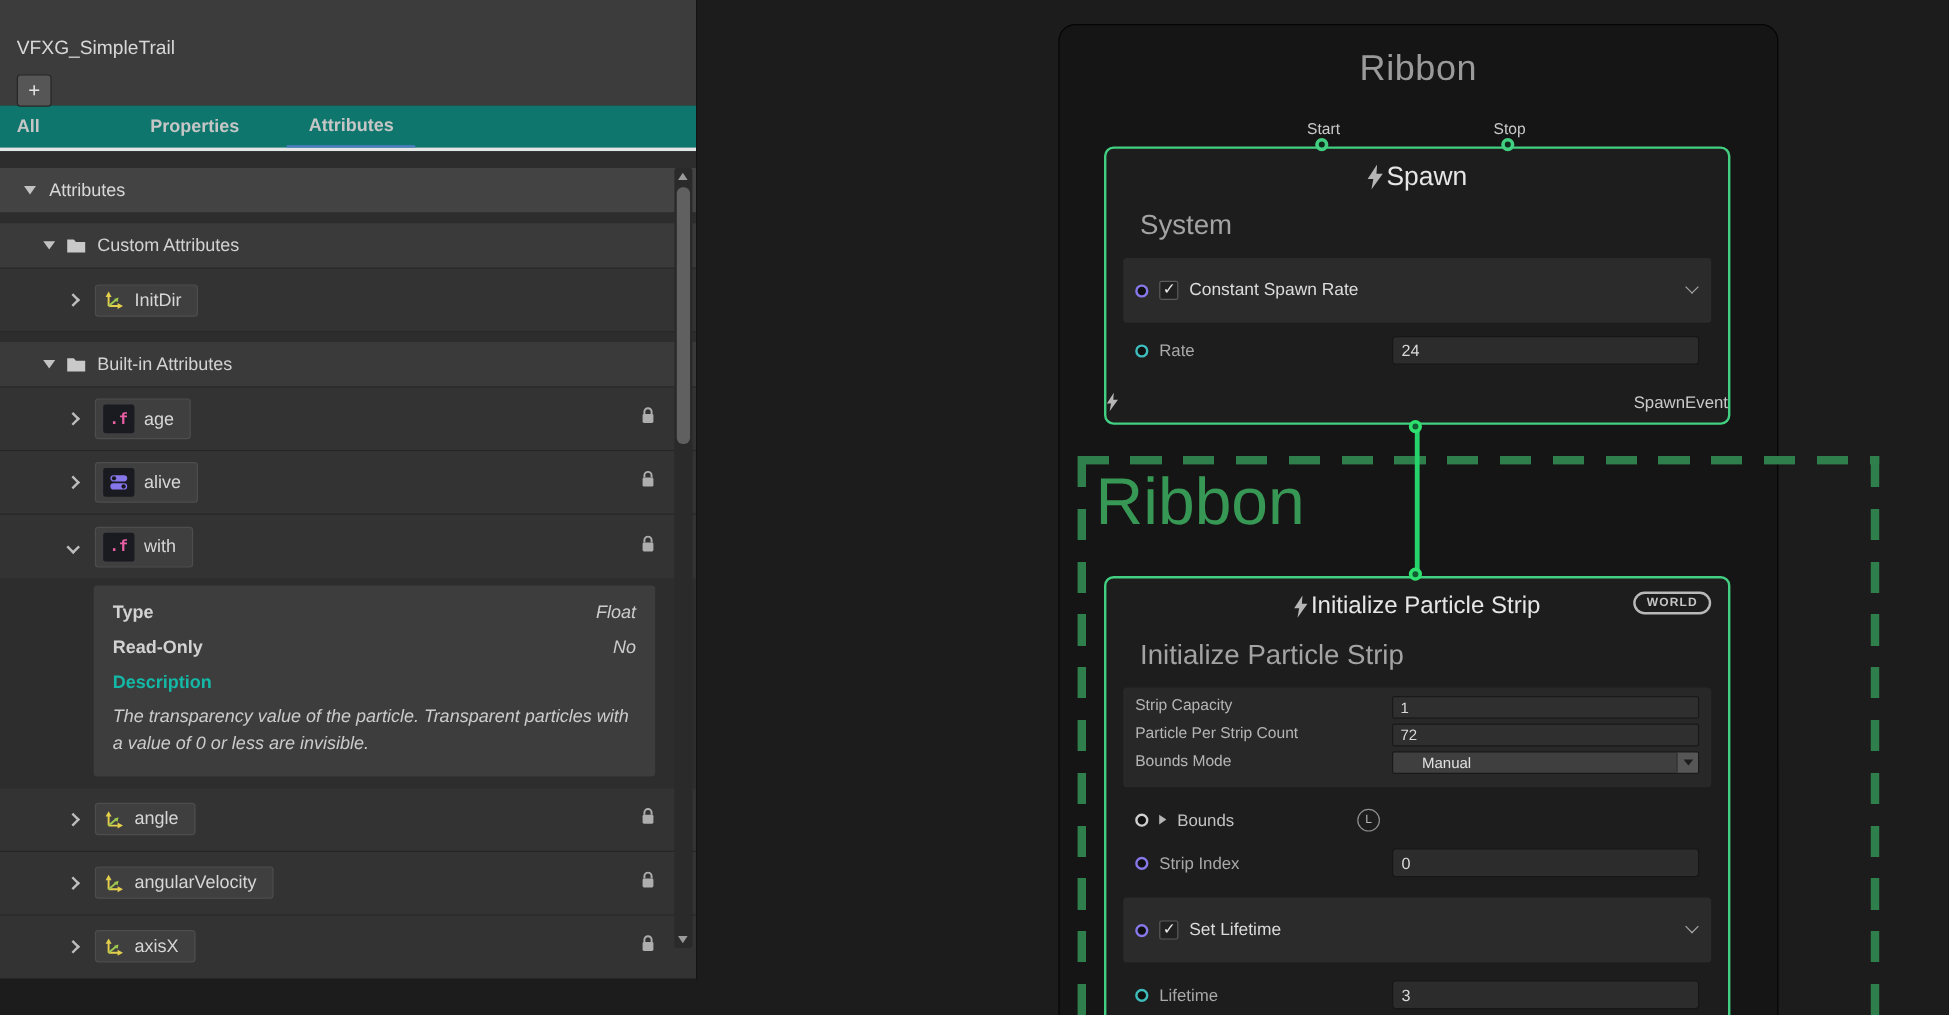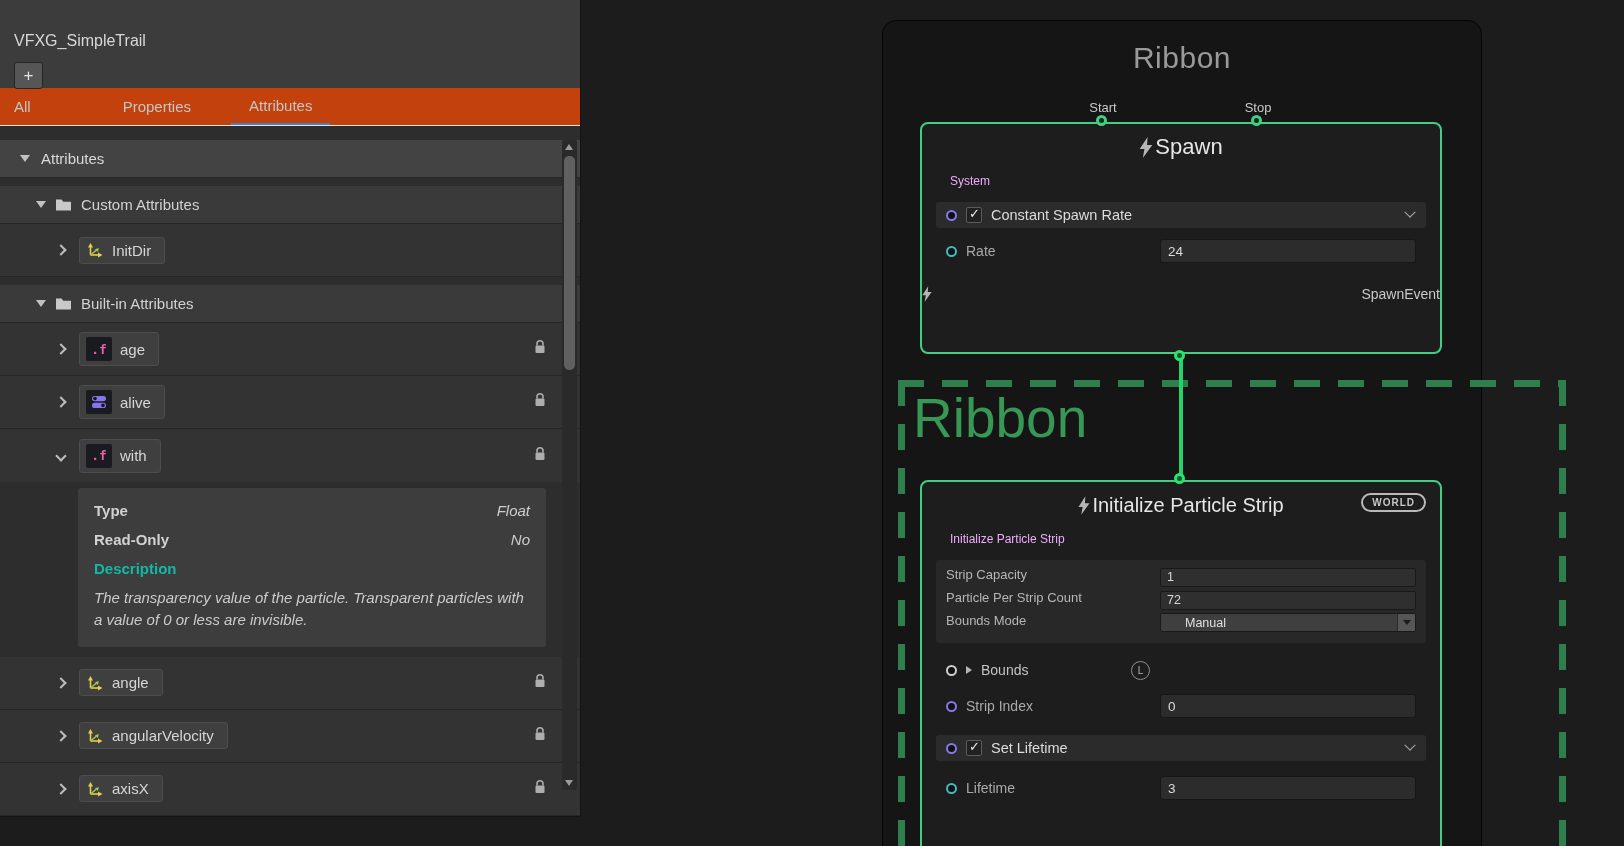--- a/index.html
+++ b/index.html
@@ -34,23 +34,23 @@
     border:3px solid #42cf81; background:#0d2a1b; z-index:6; }
   .flowport.connected { border-color:#2ee06e; background:#115c32; }
 
   .node-header { position:relative; display:flex; align-items:center; justify-content:center; gap:2px;
     height:46px; color:#e6e6e6; }
   .node-spawn .node-header { font-size:22px; }
   .node-init  .node-header { font-size:20px; }
   .badge-world { position:absolute; right:14px; top:11px; border:2px solid #b9b9b9; border-radius:12px;
     padding:2px 9px; font-size:10px; font-weight:bold; letter-spacing:1px; color:#c6c6c6; }
 
-  .ctx-label { margin:4px 0 14px 28px; font-size:12px; color:#f0abfc; }
-
-  .block { position:relative; margin:0 14px 8px; height:26px; background:#2b2b2b; border-radius:3px;
+  .ctx-label { margin:4px 0 14px 28px; font-size:23px; color:#a3a3a3; }
+
+  .block { position:relative; margin:0 14px 8px; height:54px; background:#2b2b2b; border-radius:3px;
     display:flex; align-items:center; padding:0 12px 0 10px; gap:9px; color:#dcdcdc; font-size:14.5px; }
   .prop-row { position:relative; height:30px; display:flex; align-items:center; gap:9px;
     margin:0 14px 6px; padding:0 10px; color:#a9a9a9; font-size:14px; }
 
   .port { width:11px; height:11px; border-radius:50%; border:2px solid #888; background:#101010; flex:none; }
   .port.purple { border-color:#8678e9; }
   .port.cyan   { border-color:#3fbdbd; }
   .port.white  { border-color:#cfcfcf; }
 
   .checkbox { width:16px; height:16px; background:#212121; border:1px solid #5b5b5b; border-radius:2px;
@@ -85,21 +85,21 @@
   .badge-l { margin-left:auto; margin-right:266px; width:19px; height:19px; border:1.5px solid #8e8e8e;
     border-radius:50%; display:flex; align-items:center; justify-content:center; font-size:10px; color:#b5b5b5; flex:none; }
 
   
   .panel { position:absolute; left:0; top:0; width:581px; height:817px; background:#2d2d2d;
     border-right:1px solid #141414; border-bottom:1px solid #141414; z-index:10; }
   .panel-head { height:88px; background:#3c3c3c; padding:32px 14px 0; }
   .panel-title { font-size:16px; color:#d8d8d8; }
   .add-btn { margin-top:12px; width:29px; height:27px; background:#565656; border:1px solid #262626;
     border-radius:3px; color:#e4e4e4; font-size:17px; line-height:1; cursor:pointer; }
-  .tabs { display:flex; height:38px; background:#c2410c; border-bottom:1px solid #e5e5e5; }
+  .tabs { display:flex; height:38px; background:#0f766e; border-bottom:3px solid #e5e5e5;font-weight:bold; }
   .tab { padding:0 18px; display:flex; align-items:center; color:#c6c6c6; font-size:15px; cursor:pointer; }
   .tab-all { padding:0 14px; }
   .tab-props { margin-left:60px; }
   .tab-attrs { margin-left:22px; }
   .tab.active { border-bottom:2px solid #4e7ec2; }
 
   .tree { position:absolute; top:126px; left:0; right:0; bottom:0; background:#2d2d2d; overflow:hidden; padding-top:14px; }
   .row { display:flex; align-items:center; border-bottom:1px solid #262626; }
   .row-section { height:38px; background:#434343; padding-left:20px; gap:11px; color:#d8d8d8; font-size:15px; }
   .row-group { height:38px; background:#3a3a3a; padding-left:36px; gap:9px; color:#d2d2d2; font-size:15px; margin-top:8px; }

